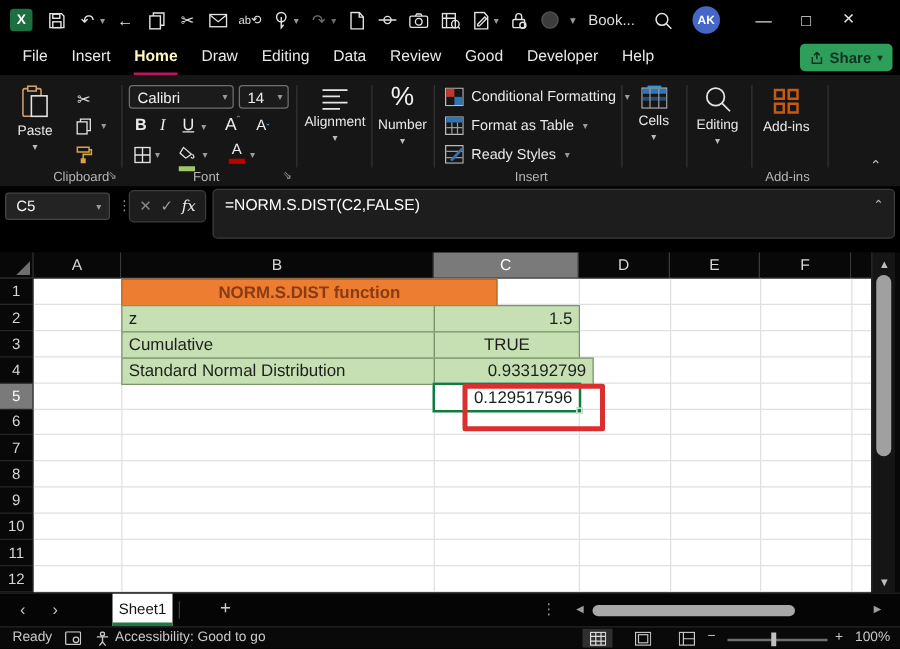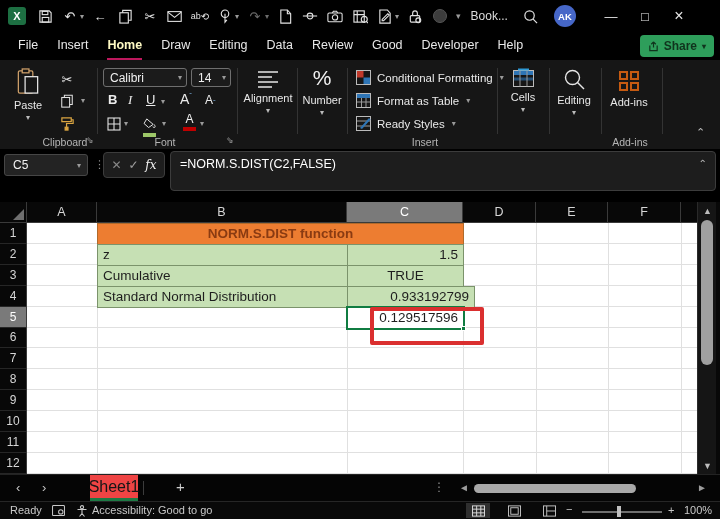--- a/index.html
+++ b/index.html
@@ -66,21 +66,21 @@
   .fill-handle { position:absolute; width:5px; height:5px; background:#107c41; border:1px solid #fff; }
   #annotation { position:absolute; border:4px solid #da2f2f; border-radius:2px; }
   
   .vscroll { position:absolute; left:697px; top:0; width:19px; height:272px; background:#151515; border-left:1px solid #2a2a2a; }
   .vthumb { position:absolute; left:3px; top:18px; width:12px; height:145px; background:#a0a0a0; border-radius:6px; }
   .varrow { position:absolute; left:0; width:19px; text-align:center; font-size:9px; color:#bdbdbd; }
 
   
   #sheetbar { position:absolute; left:0; top:474px; width:720px; height:27px; background:#050505; border-top:1px solid #232323; }
   .nav-arrow { position:absolute; top:5px; color:#c3c3c3; font-size:13px; }
-  .sheet-tab { position:absolute; left:90px; top:0; width:48px; height:26px; background:#ef4444; color:#161616; font-size:16px; display:flex; align-items:center; justify-content:center; border-bottom:3px solid #1e7a45; }
+  .sheet-tab { position:absolute; left:90px; top:0; width:48px; height:26px; background:#ffffff; color:#161616; font-size:12px; display:flex; align-items:center; justify-content:center; border-bottom:3px solid #1e7a45; }
   .tab-sep { position:absolute; left:143px; top:6px; width:1px; height:14px; background:#3c3c3c; }
   .add-sheet { position:absolute; left:176px; top:3px; color:#cfcfcf; font-size:15px; }
   .hs-dots { position:absolute; left:433px; top:5px; color:#8d8d8d; font-size:12px; }
   .hs-arrow { position:absolute; top:7px; color:#9c9c9c; font-size:10px; }
   .hthumb { position:absolute; left:474px; top:9px; width:162px; height:9px; background:#a8a8a8; border-radius:5px; }
 
   
   #statusbar { position:absolute; left:0; top:501px; width:720px; height:19px; background:#090909; border-top:1px solid #262626; font-size:11px; color:#c9c9c9; }
   .sb { position:absolute; top:2px; }
   .view-ic { position:absolute; top:1px; width:24px; height:15px; display:flex; align-items:center; justify-content:center; color:#d2d2d2; }
@@ -422,21 +422,21 @@
         <div class="hline"></div>
         <div class="hline"></div>
         <div class="hline"></div>
       <div class="vline" style="left:70px;"></div>
       <div class="vline" style="left:320px;"></div>
       <div class="vline" style="left:436px;"></div>
       <div class="vline" style="left:509px;"></div>
       <div class="vline" style="left:581px;"></div>
       <div class="vline" style="left:654px;"></div>
 
-      <div class="cell" id="cell-title" style="left:70px; top:0; width:367px; background:#ed7d31; border-color:#b06a2b; color:#8a3b12;">NORM.S.DIST function</div>
+      <div class="cell" id="cell-title" style="left:70px; top:0; width:301px; background:#ed7d31; border-color:#b06a2b; color:#8a3b12;">NORM.S.DIST function</div>
       <div class="cell" style="left:70px; top:20.92px; width:251px;">z</div>
       <div class="cell right" style="left:320px; top:20.92px; width:117px;">1.5</div>
       <div class="cell" style="left:70px; top:41.84px; width:251px;">Cumulative</div>
       <div class="cell center" style="left:320px; top:41.84px; width:117px;">TRUE</div>
       <div class="cell" style="left:70px; top:62.76px; width:251px;">Standard Normal Distribution</div>
       <div class="cell right" style="left:320px; top:62.76px; width:128px;">0.933192799</div>
 
       <div id="sel-cell" style="left:319px; top:82.7px; width:119px; height:24px;">0.129517596</div>
       <div class="fill-handle" style="left:434px; top:103px;"></div>
 

